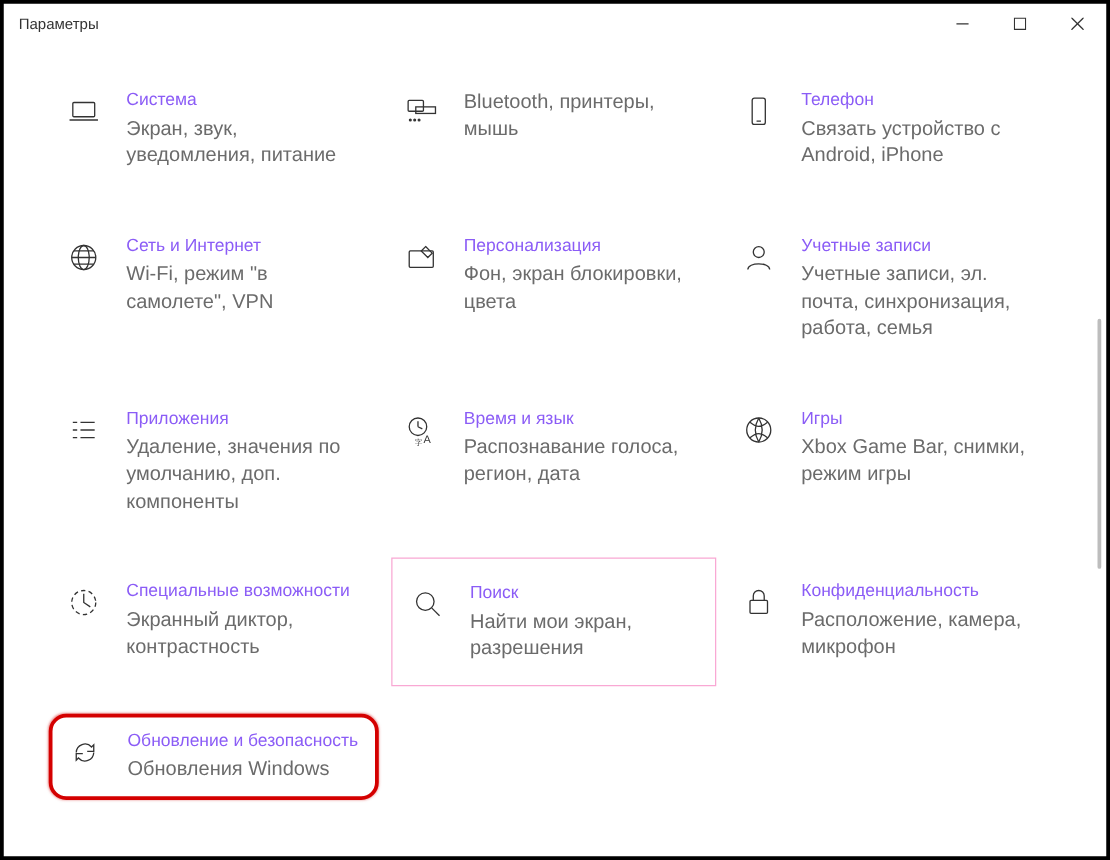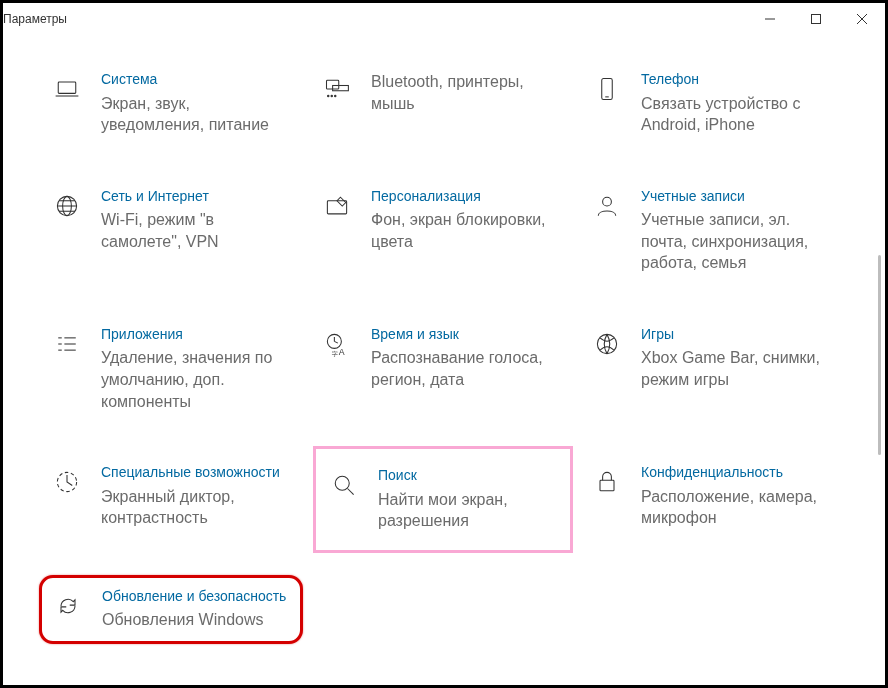--- a/index.html
+++ b/index.html
@@ -10,20 +10,21 @@
     color: #000;
     width: 888px;
     height: 688px;
     overflow: hidden;
     border: 3px solid #000;
   }
   .titlebar {
     display: flex;
     align-items: center;
     height: 32px;
+    padding-left: 12px;
     font-size: 12px;
     color: #333;
   }
   .titlebar-controls {
     margin-left: auto;
     display: flex;
   }
   .titlebar-btn {
     width: 46px;
     height: 32px;
@@ -43,21 +44,21 @@
     column-gap: 10px;
     row-gap: 40px;
   }
   .tile {
     display: flex;
     align-items: flex-start;
     padding: 6px;
     background: #fff;
   }
   .tile.hover {
-    border: 3px solid #f9a8d4;
+    border: 1px solid #f9a8d4;
     padding: 18px 10px;
     margin-top: -12px;
     margin-bottom: -12px;
   }
   .tile.highlight {
     border: 3px solid #d40000;
     border-radius: 14px;
     padding: 10px 8px;
     margin-top: -6px;
     margin-left: -4px;
@@ -69,21 +70,21 @@
     display: flex;
     align-items: center;
     justify-content: center;
     color: #333;
     margin-right: 16px;
   }
   .tile-icon svg { width: 28px; height: 28px; stroke: #333; fill: none; stroke-width: 1.2; }
   .tile-text { flex: 1; }
   .tile-title {
     font-size: 14px;
-    color: #0369a1;
+    color: #8b5cf6;
     margin-bottom: 4px;
     line-height: 1.25;
   }
   .tile-desc {
     font-size: 16px;
     color: #6b6b6b;
     line-height: 1.35;
   }
   .scrollbar {
     position: absolute;

